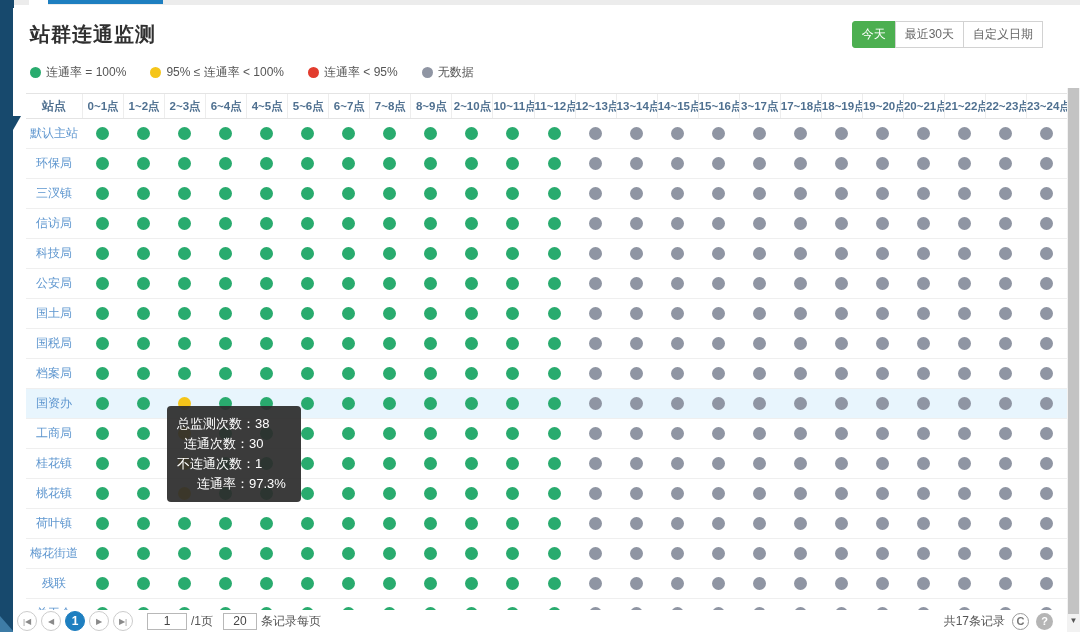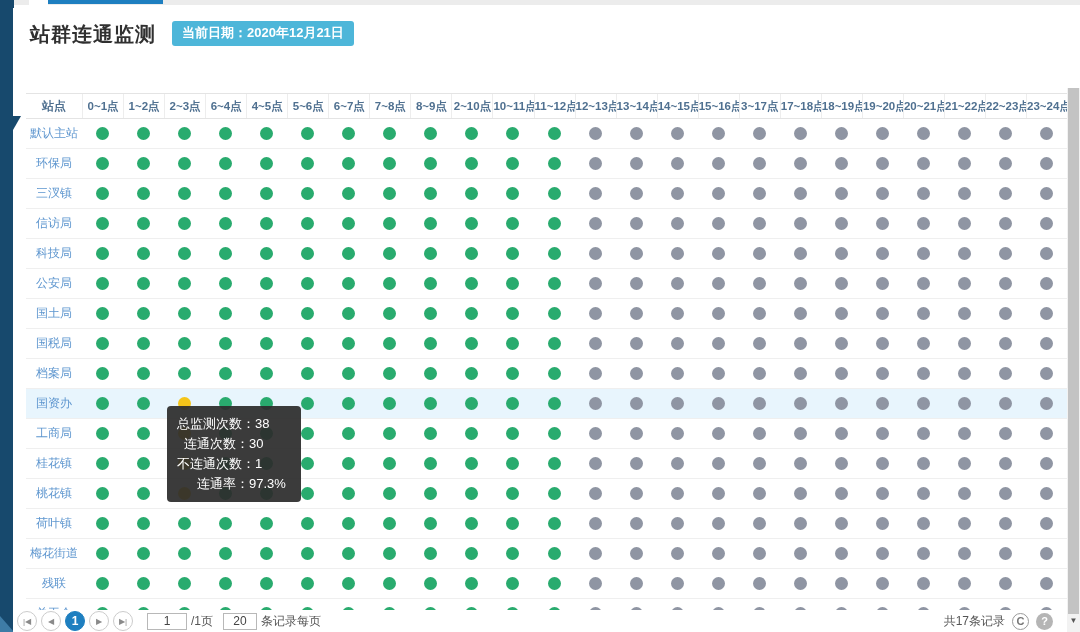--- a/index.html
+++ b/index.html
@@ -92,23 +92,45 @@
   <div class="tab-dark"></div>
 
   <div class="side-strip">
     <div class="side-notch-bottom"></div>
   </div>
   <div class="side-notch"></div>
 
   <div class="content">
     <div class="header-row">
       <span class="page-title">站群连通监测</span>
-      <span class="date-badge">当前日期：2020年12月21日</span>
+      <div class="range-group">
+          <button class="range-btn active">今天</button>
+          <button class="range-btn">最近30天</button>
+          <button class="range-btn">自定义日期</button>
+        </div>
     </div>
 
+    <div class="legend">
+        <div class="legend-item">
+          <span class="dot" style="background: rgb(41, 171, 110);"></span>
+          <span>连通率 = 100%</span>
+        </div>
+        <div class="legend-item">
+          <span class="dot" style="background: rgb(245, 197, 25);"></span>
+          <span>95% ≤ 连通率 &lt; 100%</span>
+        </div>
+        <div class="legend-item">
+          <span class="dot" style="background: rgb(226, 60, 46);"></span>
+          <span>连通率 &lt; 95%</span>
+        </div>
+        <div class="legend-item">
+          <span class="dot" style="background: rgb(143, 149, 163);"></span>
+          <span>无数据</span>
+        </div>
+      </div>
 
     <div class="grid">
       <div class="thead">
           <div class="th">站点</div>
           <div class="th">0~1点</div>
           <div class="th">1~2点</div>
           <div class="th">2~3点</div>
           <div class="th">6~4点</div>
           <div class="th">4~5点</div>
           <div class="th">5~6点</div>

